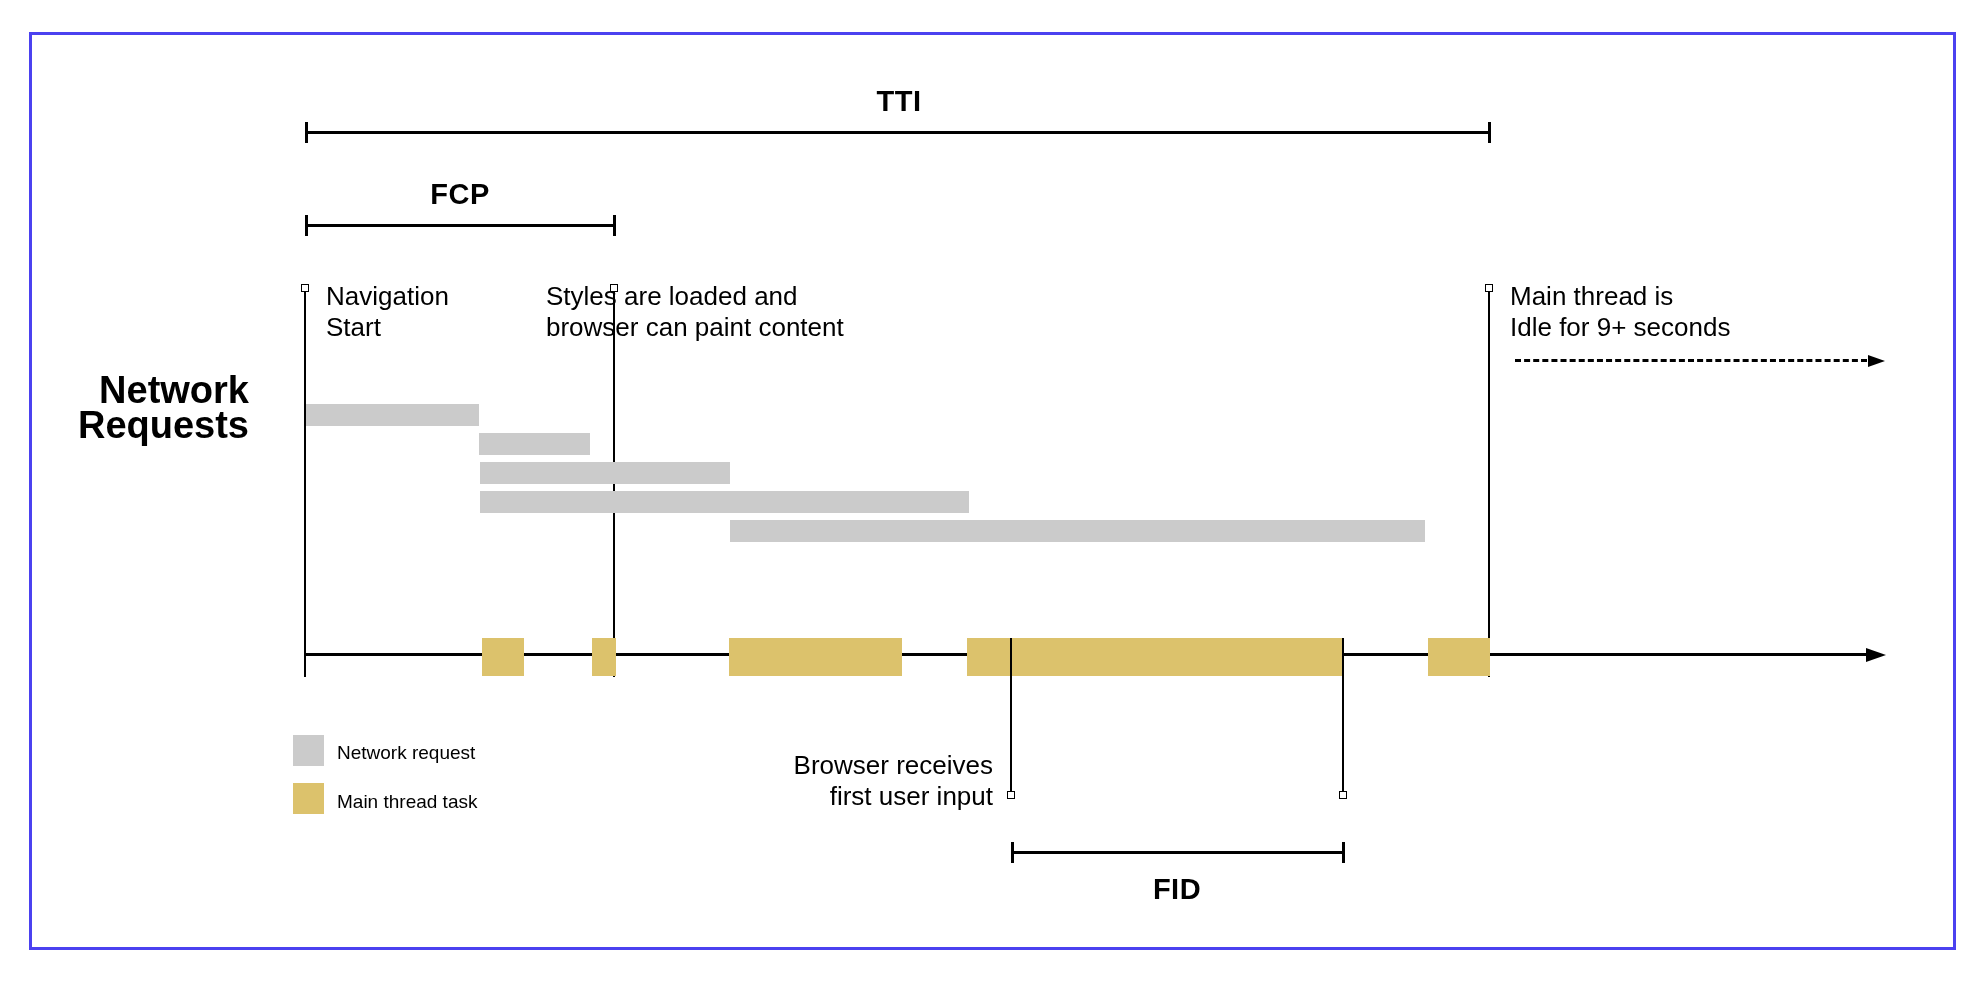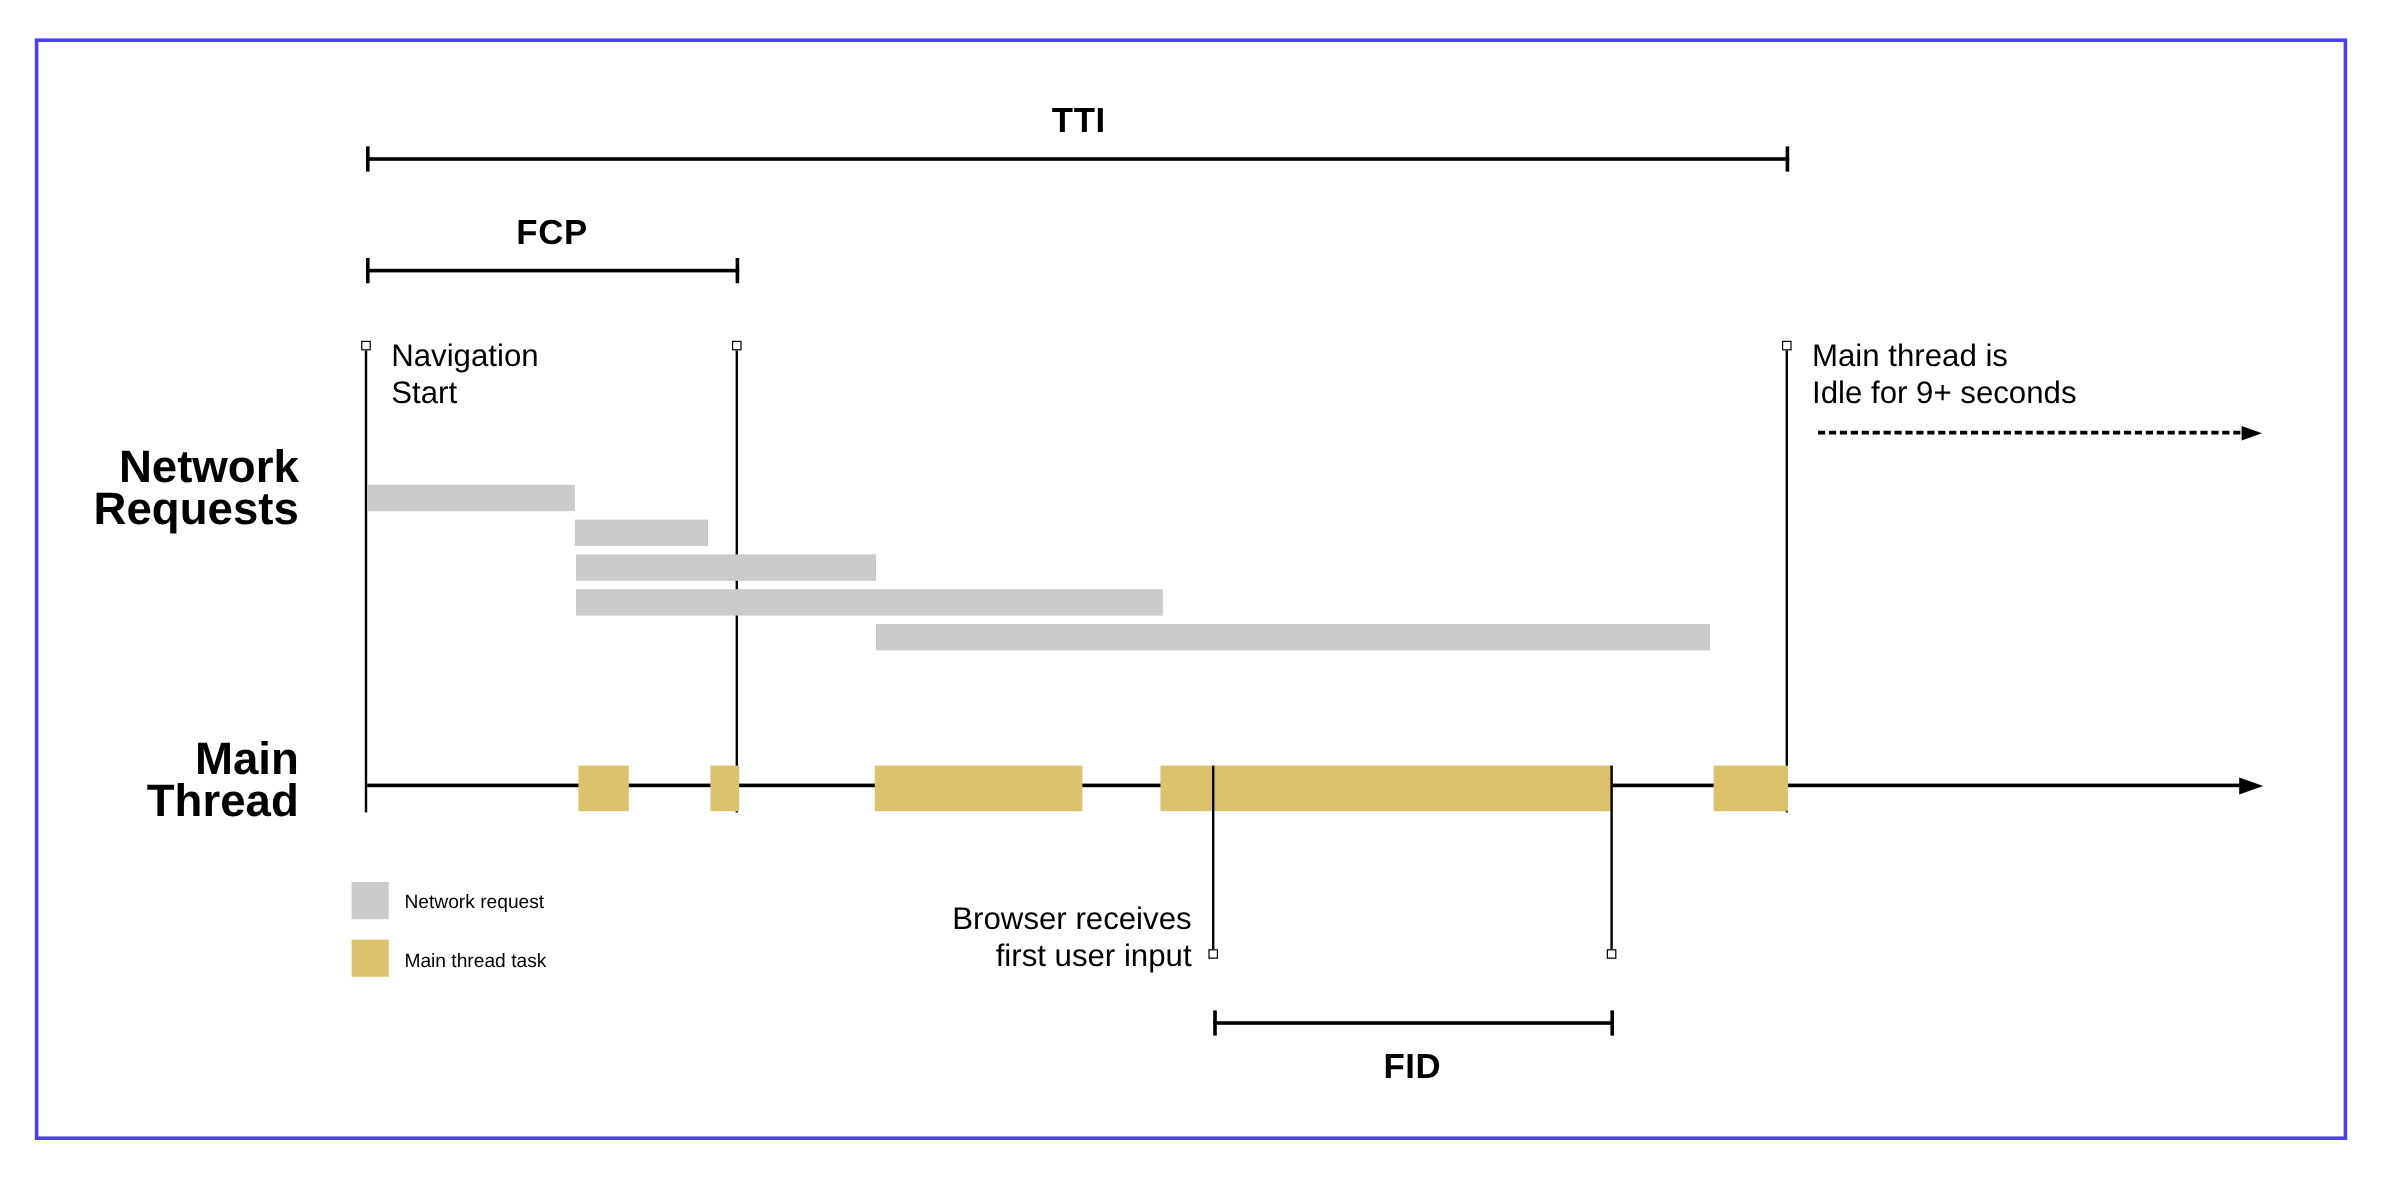--- a/index.html
+++ b/index.html
@@ -9,21 +9,21 @@
   .hline{position:absolute;background:#000;height:3px;}
   .thinline{position:absolute;background:#000;width:2px;}
   .tick{position:absolute;background:#000;width:3px;height:21px;}
   .sq{position:absolute;width:6px;height:6px;border:1.5px solid #000;background:#fff;}
   .bracket-label{position:absolute;font-size:29px;font-weight:bold;letter-spacing:.5px;
                  text-align:center;width:200px;white-space:pre;}
   .annot{position:absolute;font-size:26px;line-height:31px;white-space:pre;}
   .annot.right{text-align:right;}
   .row-label{position:absolute;font-size:38px;font-weight:bold;line-height:35px;
              text-align:right;width:200px;white-space:pre;}
-  .legend-label{position:absolute;font-size:16px;line-height:31px;white-space:pre;}
+  .legend-label{position:absolute;font-size:19px;line-height:31px;white-space:pre;}
   .swatch{position:absolute;width:31px;height:31px;}
   .rect{position:absolute;}
   .arrowhead{position:absolute;width:0;height:0;border-top:7px solid transparent;
              border-bottom:7px solid transparent;border-left:20px solid #000;}
   .arrowhead.small{border-top-width:6px;border-bottom-width:6px;border-left-width:17px;}
   .dashed{position:absolute;border-top:3px dashed #000;height:0;}
 </style>
 </head>
 <body>
 
@@ -43,30 +43,30 @@
 
   <div class="thinline" style="left:304px;top:288px;height:389px;"></div>
   <div class="thinline" style="left:613px;top:288px;height:389px;"></div>
   <div class="thinline" style="left:1488px;top:288px;height:389px;"></div>
   <div class="sq" style="left:301px;top:284px;"></div>
   <div class="sq" style="left:610px;top:284px;"></div>
   <div class="sq" style="left:1485px;top:284px;"></div>
 
   <div class="annot" style="left:326px;top:281px;">Navigation
 Start</div>
+  <div class="annot" style="left:546px;top:281px;">Styles are loaded and
+browser can paint content</div>
   <div class="annot" style="left:1510px;top:281px;">Main thread is
 Idle for 9+ seconds</div>
 
   <div class="dashed" style="left:1515px;top:359px;width:352px;"></div>
   <div class="arrowhead small" style="left:1868px;top:354.5px;"></div>
 
   <div class="row-label" style="right:1739px;top:373px;">Network
 Requests</div>
-  <div class="row-label" style="right:1739px;top:616px;">Main
-Thread</div>
 
   <div>
       <div class="rect" style="left: 306px; top: 404px; width: 173px; height: 22px; background: rgb(203, 203, 203);"></div>
       <div class="rect" style="left: 479px; top: 433px; width: 111px; height: 22px; background: rgb(203, 203, 203);"></div>
       <div class="rect" style="left: 480px; top: 462px; width: 250px; height: 22px; background: rgb(203, 203, 203);"></div>
       <div class="rect" style="left: 480px; top: 491px; width: 489px; height: 22px; background: rgb(203, 203, 203);"></div>
       <div class="rect" style="left: 730px; top: 520px; width: 695px; height: 22px; background: rgb(203, 203, 203);"></div>
     </div>
 
   <div class="hline" style="left:306px;top:653px;width:1562px;"></div>

